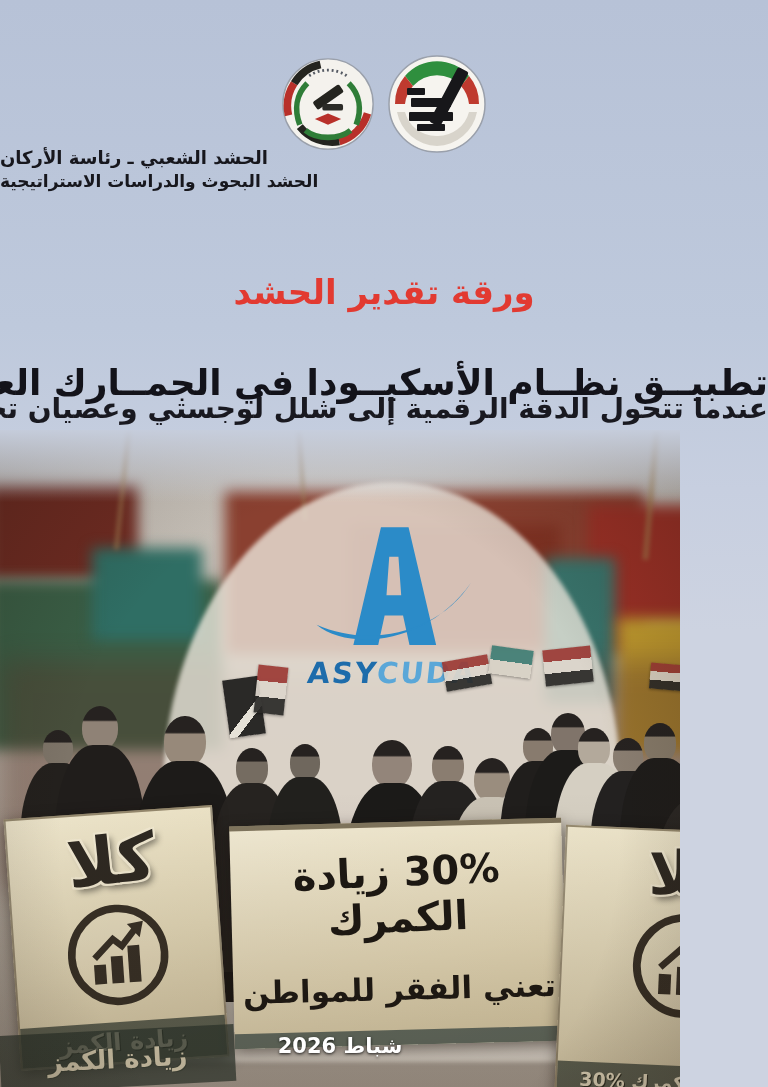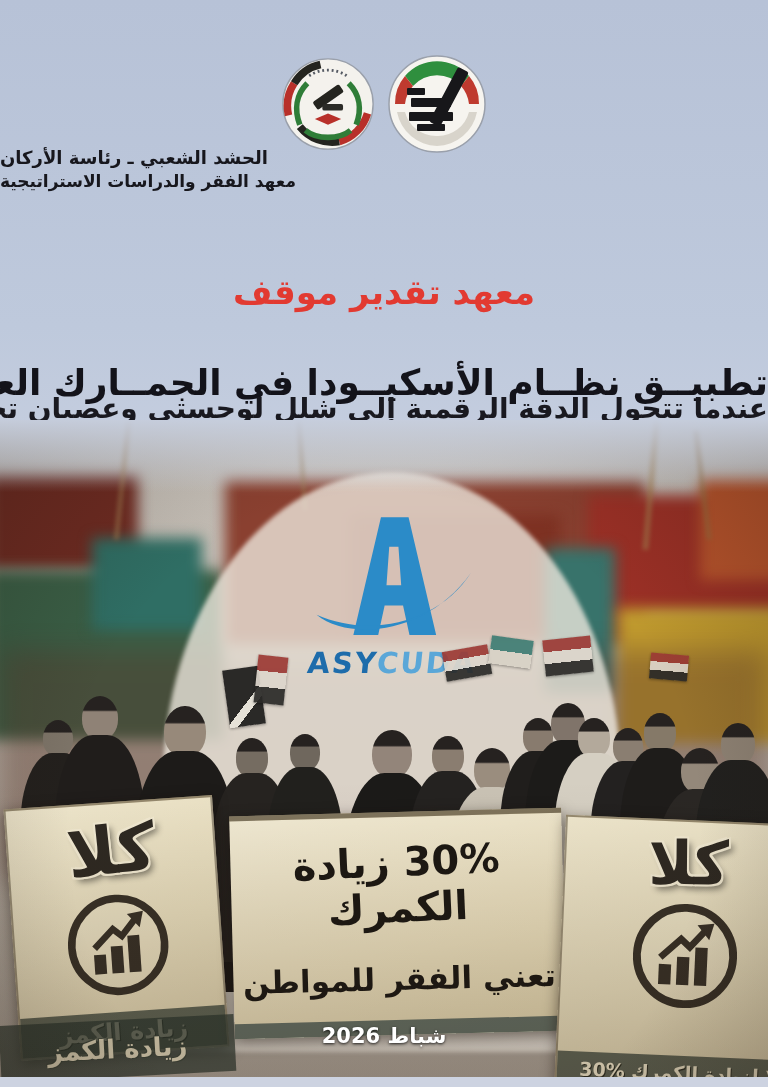--- a/index.html
+++ b/index.html
@@ -13,22 +13,22 @@
   .org-line{position:absolute;left:0;right:0;text-align:left;color:#17171d;font-weight:bold;direction:rtl;}
   .org-line.l1{top:147px;font-size:18px;}
   .org-line.l2{top:171px;font-size:17px;}
   .doc-type{position:absolute;top:272px;left:0;right:0;text-align:center;direction:rtl;
     color:#e23a31;font-size:34px;font-weight:900;letter-spacing:.5px;}
   .main-title{position:absolute;top:338px;left:0;right:0;text-align:center;direction:rtl;
     color:#13131a;font-size:36px;font-weight:900;white-space:nowrap;}
   .subtitle{position:absolute;top:392px;left:0;right:0;text-align:center;direction:rtl;
     color:#191920;font-size:28px;font-weight:700;white-space:nowrap;}
   
-  .photo{position:absolute;top:420px;left:0;width:768px;height:657px;overflow:hidden;
-    background:linear-gradient(180deg,#c9c4bd 0%,#bdb5ab 35%,#a99f93 100%);}
+  .photo{position:absolute;top:430px;left:0;width:644px;height:657px;overflow:hidden;
+    background:linear-gradient(180deg,#c9c4bd 0%,#bdb5ab 35%,#a99f93 100%);padding-left:36px;}
   .blk{position:absolute;filter:blur(7px);z-index:1;}
   .crane{position:absolute;z-index:1;filter:blur(2px);opacity:.55;}
   .crowd-back{position:absolute;left:0;top:230px;width:768px;height:230px;background:#5c372b;opacity:.4;filter:blur(14px);z-index:2;}
   .dome{position:absolute;left:163px;top:52px;width:458px;height:580px;z-index:3;
     background:rgba(238,233,223,.78);border-radius:229px 229px 0 0 / 310px 310px 0 0;filter:blur(2px);}
   
   .asy{position:absolute;left:272px;top:88px;width:240px;text-align:center;z-index:4;}
   .asy .word{margin-top:-4px;font-size:29px;font-weight:900;letter-spacing:2px;transform:skewX(-6deg);direction:ltr;}
   .asy .word .b{color:#1d6cab;}
   .asy .word .l{color:#5aa7d8;}
@@ -96,23 +96,23 @@
       <path d="M90,58 A42,42 0 0,1 50,92 L50,82 A32,32 0 0,0 82,58 Z" fill="#d8d4cb"></path>
       <rect x="56" y="12" width="12" height="62" rx="2" transform="rotate(28 62 43)" fill="#17171a"></rect>
       <rect x="24" y="44" width="40" height="9" rx="1" fill="#17171a"></rect>
       <rect x="22" y="58" width="44" height="9" rx="1" fill="#17171a"></rect>
       <rect x="30" y="70" width="28" height="7" rx="1" fill="#17171a"></rect>
       <rect x="20" y="34" width="18" height="7" rx="1" fill="#17171a"></rect>
     </svg>
   </div>
 
   <div class="org-line l1">الحشد الشعبي ـ رئاسة الأركان</div>
-  <div class="org-line l2">معهد الفقر والدراسات الاستراتيجية</div>
-
-  <div class="doc-type">معهد تقدير موقف</div>
+  <div class="org-line l2">الحشد البحوث والدراسات الاستراتيجية</div>
+
+  <div class="doc-type">ورقة تقدير الحشد</div>
   <h1 class="main-title">تطبيــق نظــام الأسكيــودا في الجمــارك العراقيــة</h1>
   <div class="subtitle">عندما تتحول الدقة الرقمية إلى شلل لوجستي وعصيان تجاري</div>
 
   <div class="photo">
 
     <div class="blk" style="left:-12px;top:55px;width:150px;height:95px;background:#6f2b22;"></div>
     <div class="blk" style="left:-12px;top:150px;width:235px;height:170px;background:#3a5f46;"></div>
     <div class="blk" style="left:92px;top:118px;width:110px;height:92px;background:#2f6e64;"></div>
     <div class="blk" style="left:225px;top:60px;width:420px;height:165px;background:#8a4030;"></div>
     <div class="blk" style="left:350px;top:95px;width:210px;height:115px;background:#7e3122;"></div>

